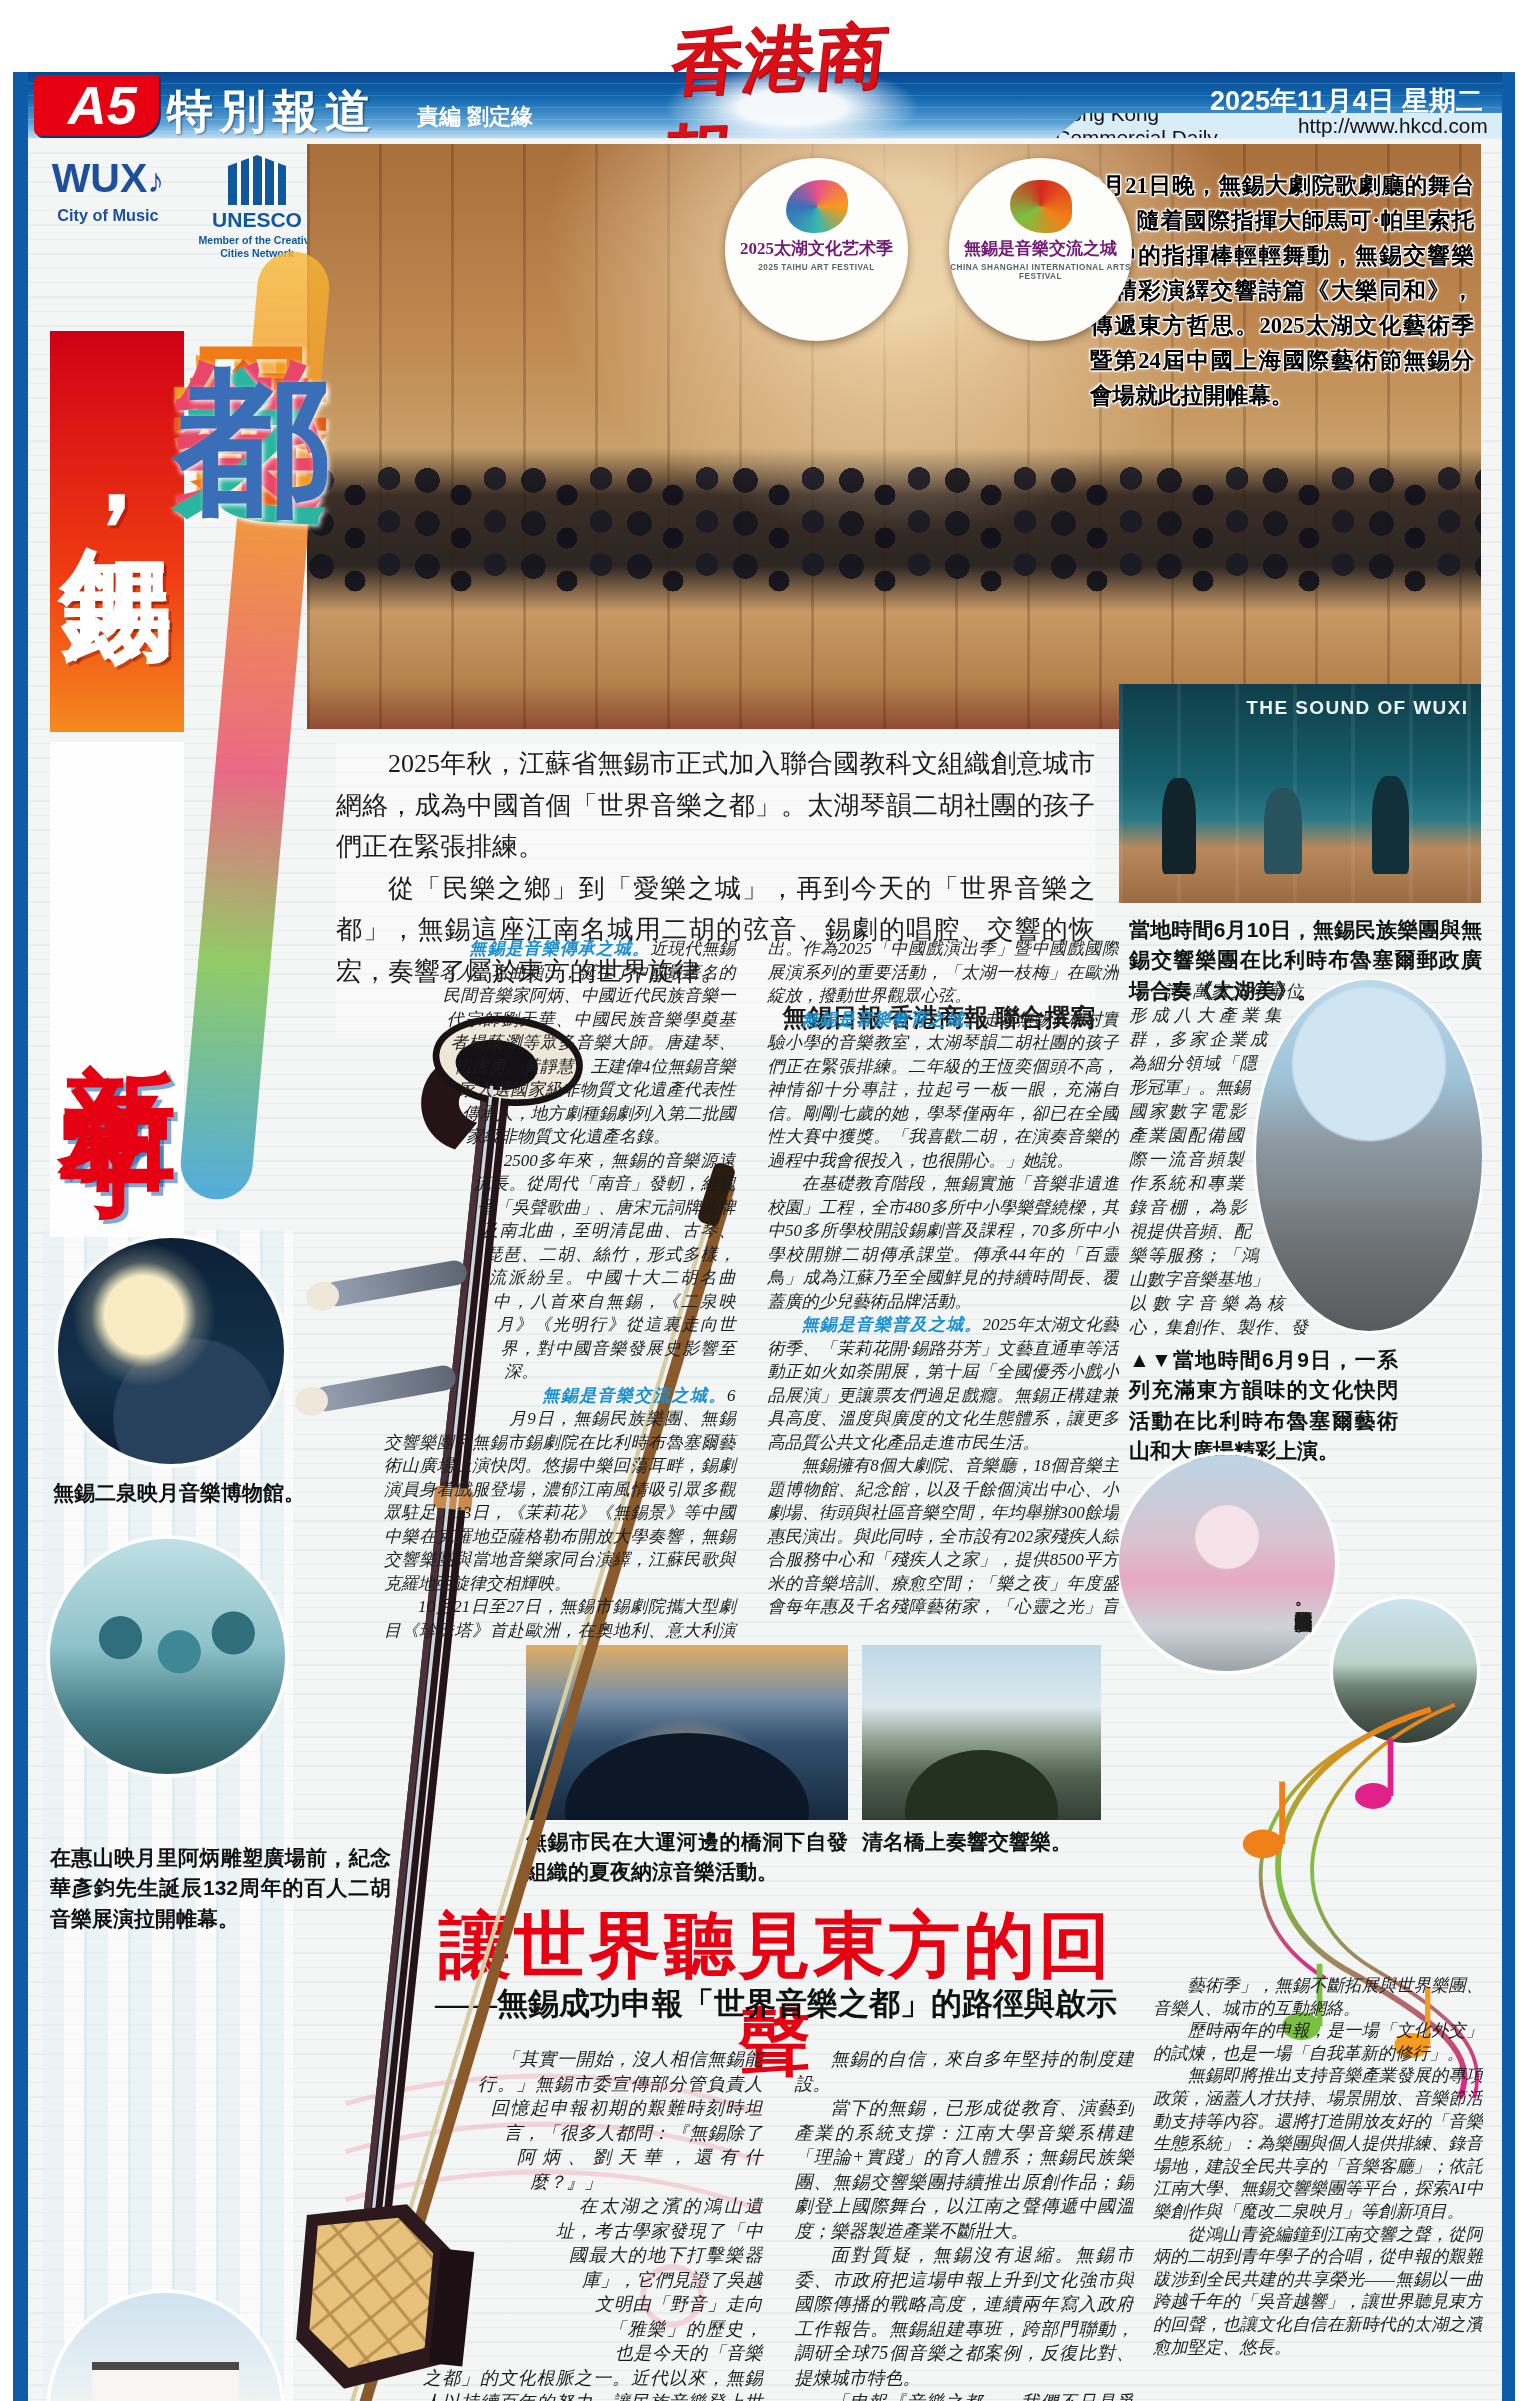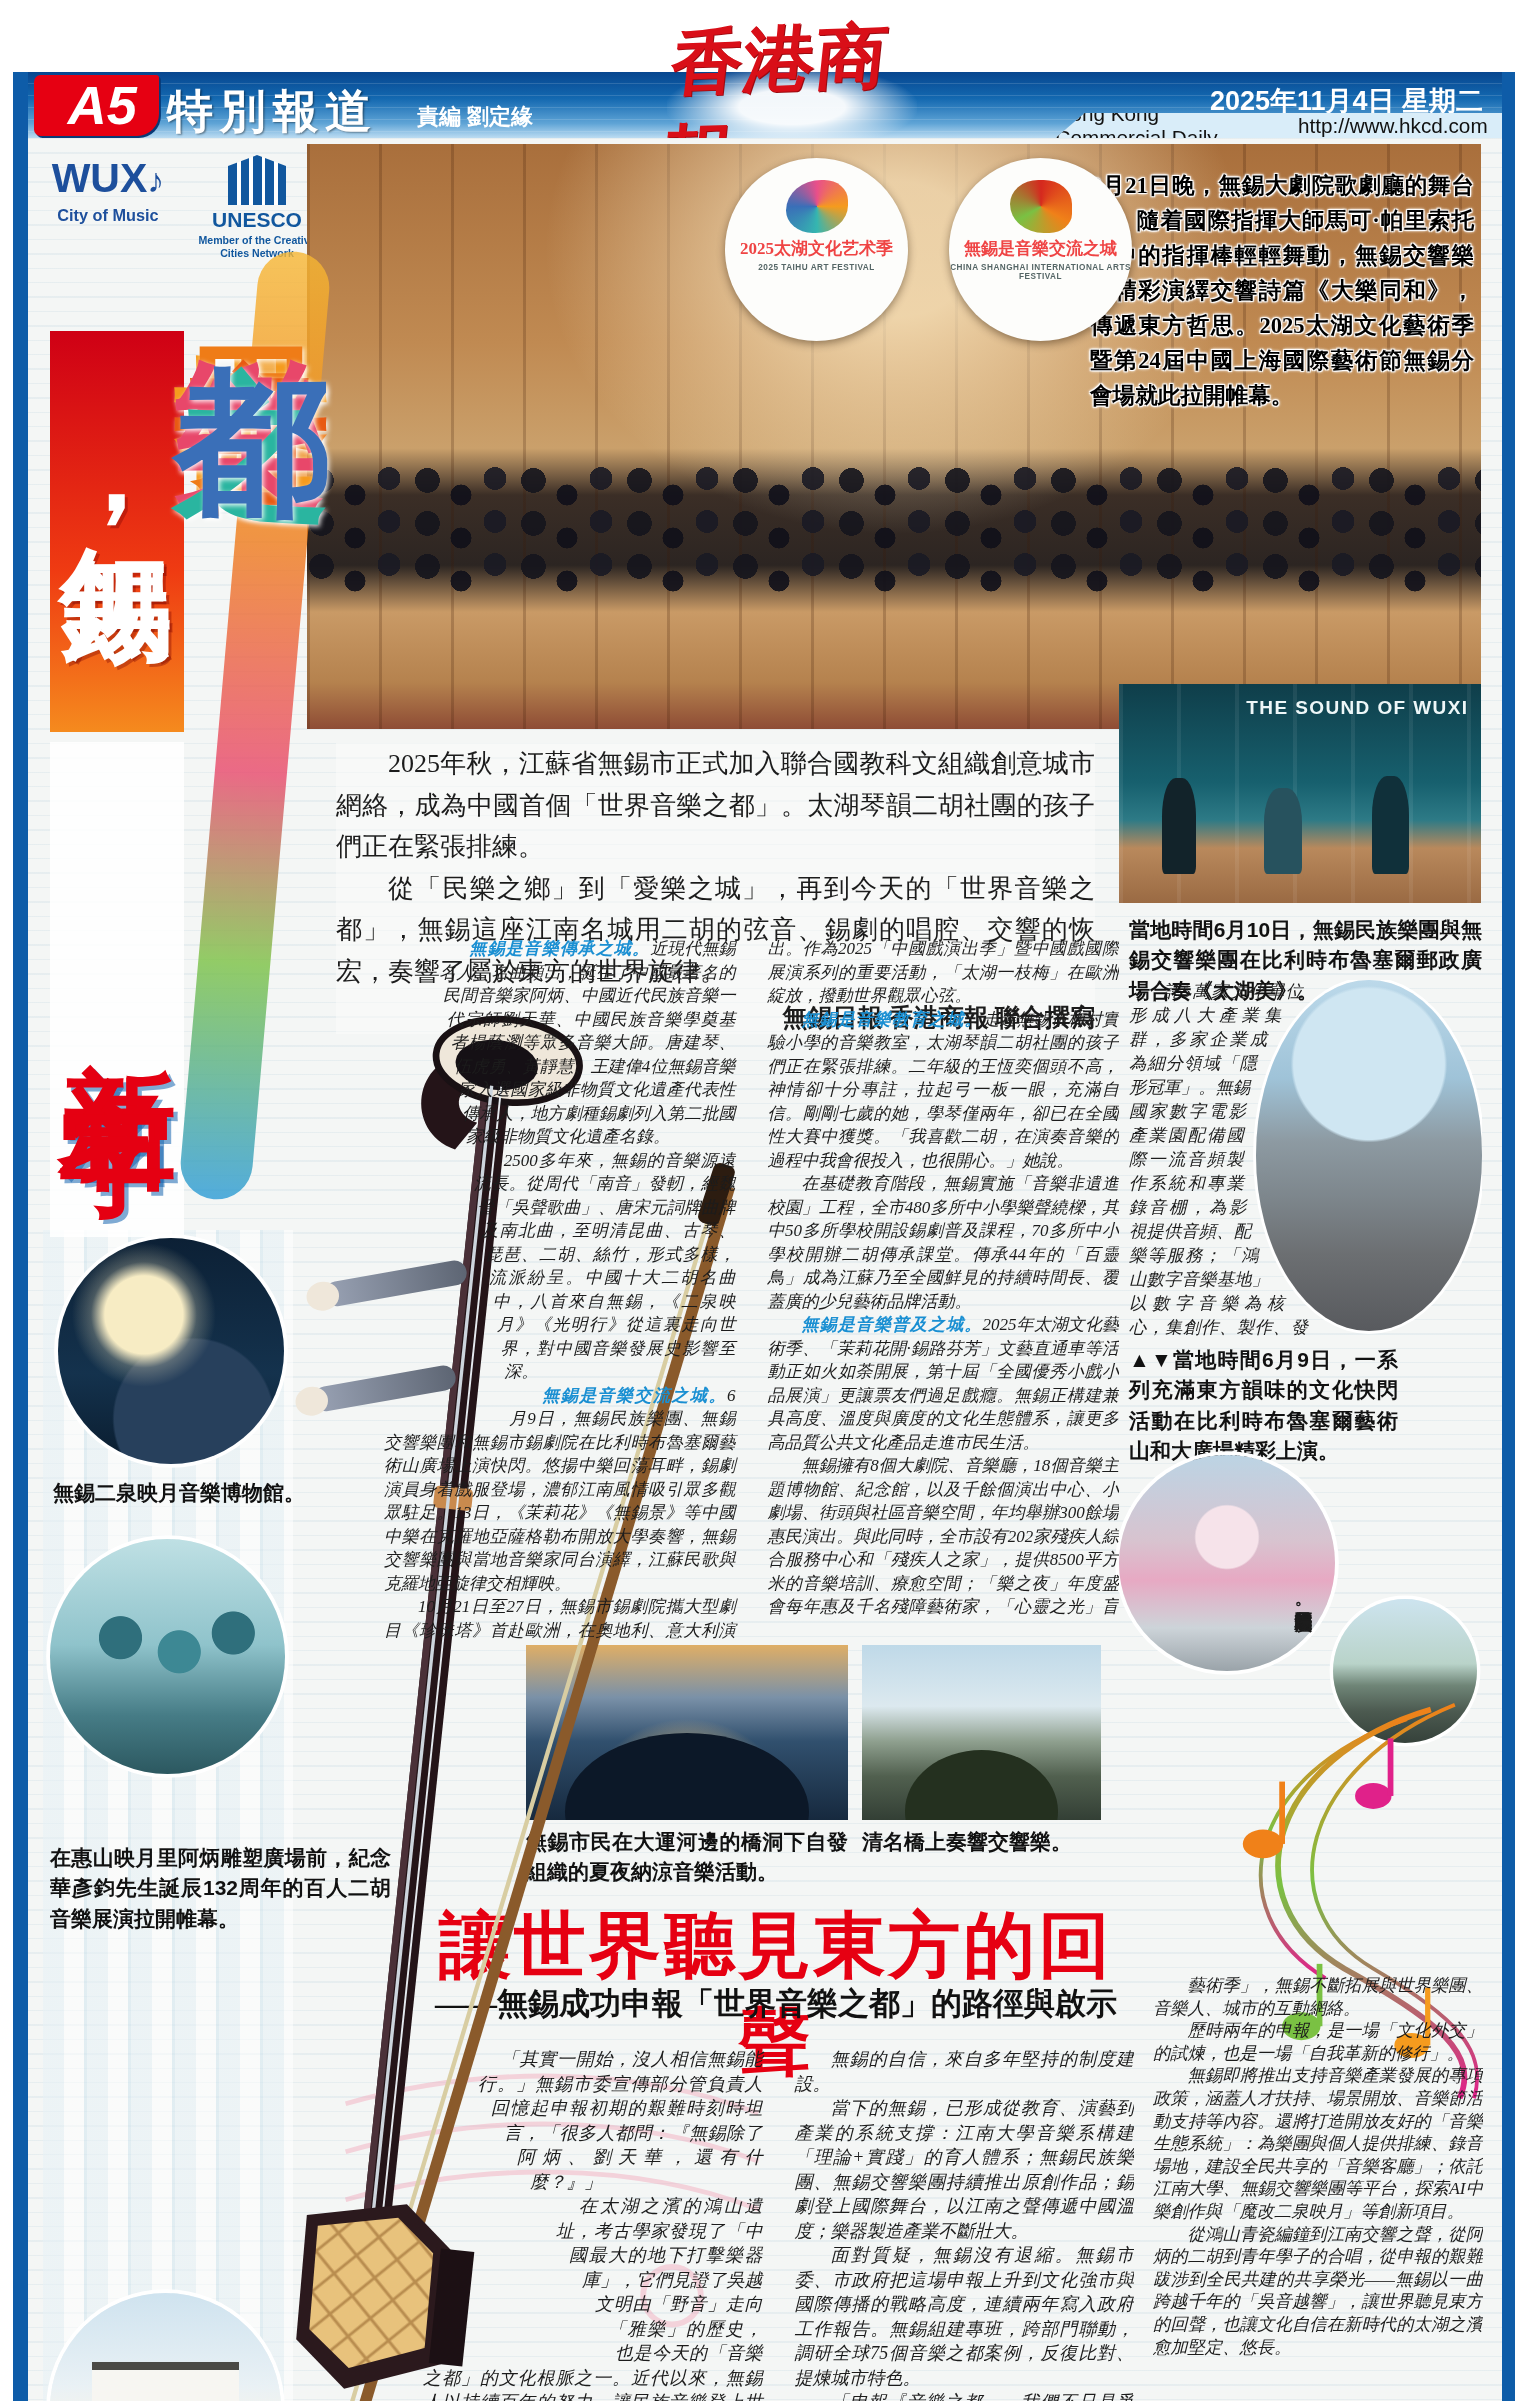--- a/index.html
+++ b/index.html
@@ -54,21 +54,21 @@
     background-size:106px 43px,106px 43px,106px 43px;opacity:.9;}
   #stage-overlay-text{left:1090px;top:168px;width:384px;font:700 22.6px "Liberation Serif",serif;line-height:1.55;color:#000;text-align:justify;
     text-shadow:0 0 3.8px #fff,0 0 3.8px #fff,1px 1px 1px #fff,-1px -1px 1px #fff,1px -1px 1px #fff,-1px 1px 1px #fff;}
   .fest-logo{border-radius:50%;background:#fdfdfb;box-shadow:0 2.9px 8.6px rgba(40,20,0,.45);text-align:center;overflow:hidden;}
   #fest1{left:725px;top:158px;width:183px;height:183px;}
   #fest2{left:949px;top:158px;width:183px;height:183px;}
   .fest-logo .glyph1{margin:22px auto 3.8px;width:62px;height:53px;border-radius:60% 40% 55% 45%;
      background:conic-gradient(#e94f8a,#f59b1e,#35b6b0,#3a6fb8,#e94f8a);filter:blur(0.5px);}
   .fest-logo .glyph2{margin:22px auto 3.8px;width:62px;height:53px;border-radius:50% 50% 40% 60%;
      background:conic-gradient(#d5281e,#f08119,#7ac143,#d5281e);}
-  .fest-logo .t1{font:700 17px "Liberation Serif",serif;color:#ef4444;}
+  .fest-logo .t1{font:700 17px "Liberation Serif",serif;color:#701a75;}
   .fest-logo .t2{font:700 8.2px "Liberation Sans",sans-serif;color:#566;letter-spacing:0.5px;margin-top:2.9px;}
   
   #wuxi-sound-photo{left:1119px;top:684px;width:362px;height:219px;overflow:hidden;
     background:linear-gradient(180deg,#0f3e4a 0%,#17606e 45%,#2d7a86 62%,#b9895c 75%,#9a6a43 100%);}
   #wuxi-sound-photo::before{content:"";position:absolute;inset:0;
     background:repeating-linear-gradient(90deg,rgba(255,255,255,.07) 0 3.8px,transparent 3.8px 58px);}
   #wuxi-sound-photo .label{position:absolute;right:12.5px;top:12.5px;font:700 19px "Liberation Sans",sans-serif;color:#eef7f8;letter-spacing:1.4px;}
   #wuxi-sound-photo .fig{position:absolute;bottom:29px;border-radius:40% 40% 8% 8%;}
   
   #strip-wuxi{left:50px;top:331px;width:134px;height:401px;background:linear-gradient(180deg,#cf0015 0%,#ef3b12 60%,#f58a1e 100%);

